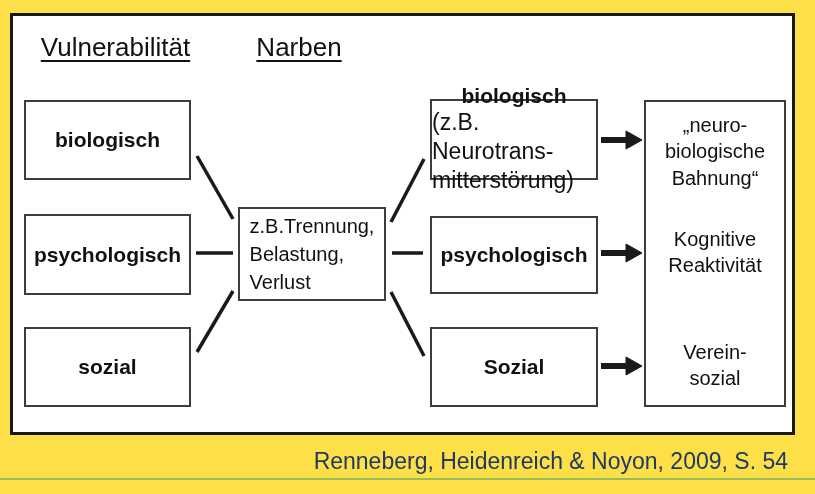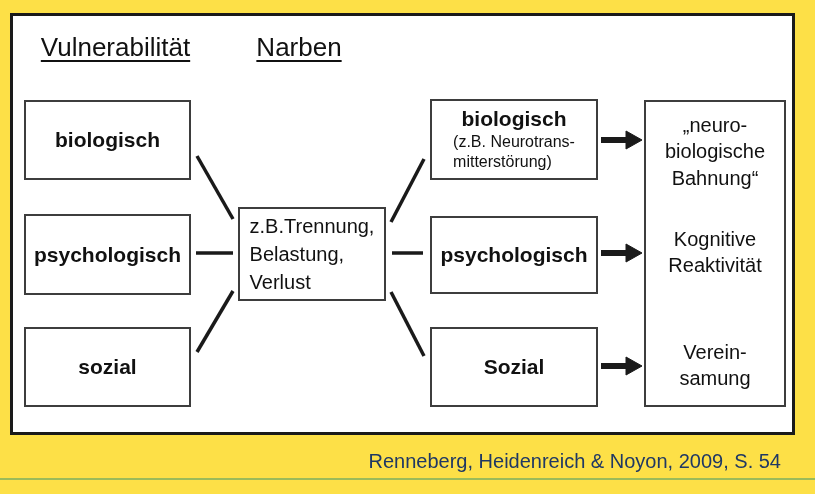--- a/index.html
+++ b/index.html
@@ -56,21 +56,21 @@
   .stress-box {
     left: 238px; top: 207px; width: 148px; height: 94px;
     font-size: 20px; line-height: 1.4;
   }
   .pre { white-space: pre-line; }
 
   .ebox-1 { left: 430px; top: 99px;  width: 168px; height: 81px; }
   .ebox-2 { left: 430px; top: 216px; width: 168px; height: 78px; }
   .ebox-3 { left: 430px; top: 327px; width: 168px; height: 80px; }
   .ebox-title { font-weight: bold; font-size: 21px; line-height: 1.15; }
-  .ebox-sub   { font-size: 16px; line-height: 1.25; }
+  .ebox-sub   { font-size: 23px; line-height: 1.25; }
 
   .narben-box {
     position: absolute;
     left: 644px; top: 100px; width: 142px; height: 307px;
     border: 2px solid #3d3d3d;
     background: #ffffff;
   }
   .narben-item {
     position: absolute;
     left: 0; width: 100%;
@@ -84,22 +84,22 @@
 
   .connector-svg {
     position: absolute;
     left: 0; top: 0;
     width: 815px; height: 494px;
     pointer-events: none;
   }
   .citation {
     position: absolute;
     top: 448px;
-    right: 34px;
-    font-size: 20px;
+    right: 27px;
+    font-size: 23px;
     line-height: 26px;
     white-space: nowrap;
   }
   .divider {
     position: absolute;
     left: 0; top: 478px;
     width: 815px; height: 2px;
   }
 </style>
 </head>
@@ -132,21 +132,21 @@
     <div class="ebox-title">Sozial</div>
   </div>
 
   <div class="narben-box">
     <div class="narben-item narben-item-1 pre">„neuro-
 biologische
 Bahnung“</div>
     <div class="narben-item narben-item-2 pre">Kognitive
 Reaktivität</div>
     <div class="narben-item narben-item-3 pre">Verein-
-samung</div>
+sozial</div>
   </div>
 
   <svg class="connector-svg" viewBox="0 0 815 494" xmlns="http://www.w3.org/2000/svg" aria-hidden="true">
     <g stroke="#1a1a1a" stroke-width="3.5">
       <line x1="197" y1="156" x2="233" y2="219"></line>
       <line x1="196" y1="253" x2="233" y2="253"></line>
       <line x1="197" y1="352" x2="233" y2="291"></line>
       <line x1="391" y1="222" x2="424" y2="159"></line>
       <line x1="392" y1="253" x2="423" y2="253"></line>
       <line x1="391" y1="292" x2="424" y2="356"></line>

